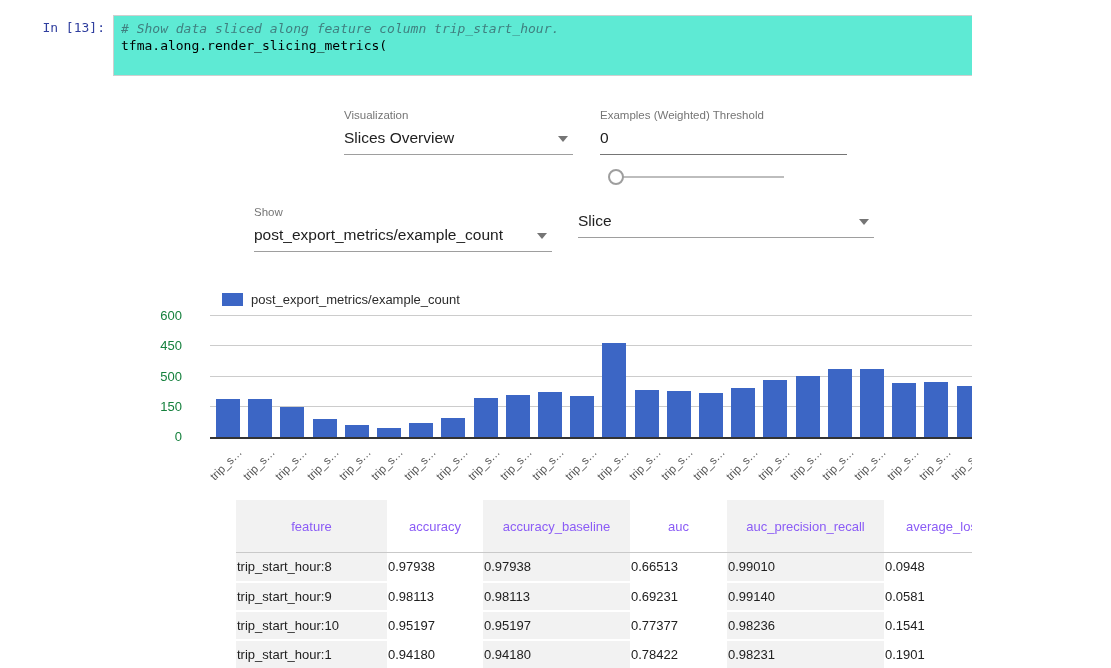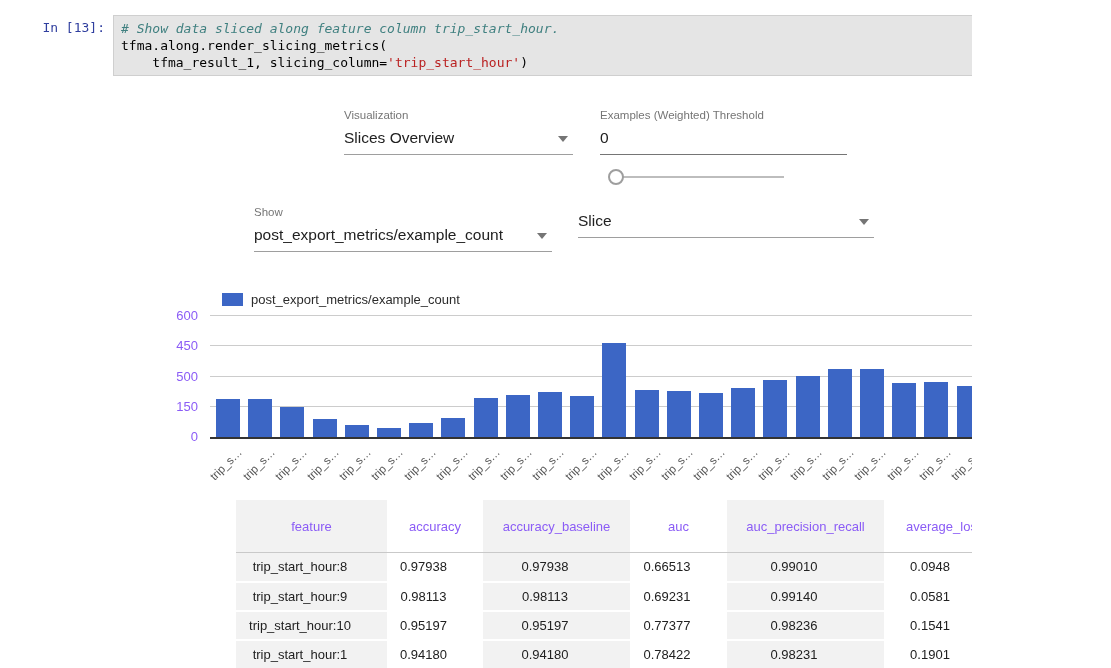--- a/index.html
+++ b/index.html
@@ -3,21 +3,21 @@
 <meta charset="utf-8">
 <style>
   html,body{margin:0;padding:0;background:#fff;}
   .page{position:relative;width:972px;height:668px;background:#fff;overflow:hidden;
         font-family:"Liberation Sans",sans-serif;}
 
   
   .prompt{position:absolute;left:0;top:20px;width:105px;text-align:right;
           font-family:"DejaVu Sans Mono",monospace;font-size:13px;color:#303f9f;}
   .codebox{position:absolute;left:113px;top:15px;width:966px;height:51px;
-           background:#e5e5e5;border:1px solid #cfcfcf;padding:4px 8px 4px 7px;}
+           background:#5eead4;border:1px solid #cfcfcf;padding:4px 8px 4px 7px;}
   .code-line{font-family:"DejaVu Sans Mono",monospace;font-size:13px;line-height:17px;
              white-space:pre;color:#000;}
   .tok-comment{color:#408080;font-style:italic;}
   .tok-string{color:#ba2121;}
   .tok-plain{color:#000;}
 
   
   .ctrl{position:absolute;}
   .ctrl-label{font-size:11.5px;color:#757575;line-height:14px;}
   .ctrl-value{font-size:15.5px;color:#212121;line-height:20px;margin-top:6px;
@@ -42,49 +42,48 @@
   .chart{position:absolute;left:210px;top:290px;width:777px;height:190px;}
   .legend{position:absolute;left:12px;top:2px;height:14px;display:flex;align-items:center;}
   .legend-swatch{display:inline-block;width:21px;height:13px;margin-right:8px;}
   .legend-text{font-size:13px;color:#2b2b2b;}
   .plot{position:absolute;left:0;top:26px;width:777px;height:121px;
         border-bottom:2px solid #333;}
   .gridline{position:absolute;left:0;right:0;height:1px;background:#ccc;}
   .bars{position:absolute;left:0;top:0;width:100%;height:100%;display:flex;
         align-items:flex-end;justify-content:space-between;padding:0 6px;box-sizing:border-box;}
   .bar{width:24px;}
-  .ylabels .ytick{position:absolute;right:2px;width:40px;text-align:right;
-        font-size:13px;color:#8b5cf6;}
+  .ylabels .ytick{position:absolute;right:18px;width:40px;text-align:right;
+        font-size:13px;color:#15803d;}
   .ylabels{position:absolute;left:-54px;top:26px;width:44px;height:121px;}
   .xlabels{position:absolute;left:0;top:151px;width:100%;height:40px;display:flex;
         justify-content:space-between;padding:0 6px;box-sizing:border-box;}
   .xcell{position:relative;width:24px;height:40px;}
   .xcell span{position:absolute;top:5px;right:4px;transform:rotate(-45deg);
         transform-origin:top right;white-space:nowrap;font-size:11.5px;color:#555;}
 
   
   .tablewrap{position:absolute;left:236px;top:500px;width:736px;height:168px;overflow:hidden;}
   table{border-collapse:collapse;table-layout:fixed;width:763px;font-size:13px;}
   th{height:50px;font-weight:normal;color:#8b5cf6;text-align:center;
      border-bottom:1px solid #c9c9c9;}
-  td{height:29px;color:#212121;text-align:center;padding-right:24px;box-sizing:border-box;}
+  td{height:29px;color:#212121;text-align:left;padding-right:24px;box-sizing:border-box;}
   tbody tr + tr td{border-top:2px solid #fff;margin-top:40px;}
   .col-stripe{background:#f2f2f2;}
 </style>
 </head>
 <body>
 
 <div class="page">
 
   <div class="prompt">In [13]:</div>
   <div class="codebox">
     <div>
         <div class="code-line"><span class="tok-comment"># Show data sliced along feature column trip_start_hour.</span></div>
         <div class="code-line"><span class="tok-plain">tfma.along.render_slicing_metrics(</span></div>
-        <div class="code-line"><span class="tok-plain">    tfma_result_1, slicing_column=</span><span class="tok-string">'trip_start_hour'</span><span class="tok-plain">)</span></div>
       </div>
   </div>
 
   <div class="ctrl" id="viz">
     <div class="ctrl-label">Visualization</div>
     <div class="ctrl-value">Slices Overview</div>
     <div class="ctrl-line"></div>
     <div class="dd-arrow"></div>
   </div>
 

